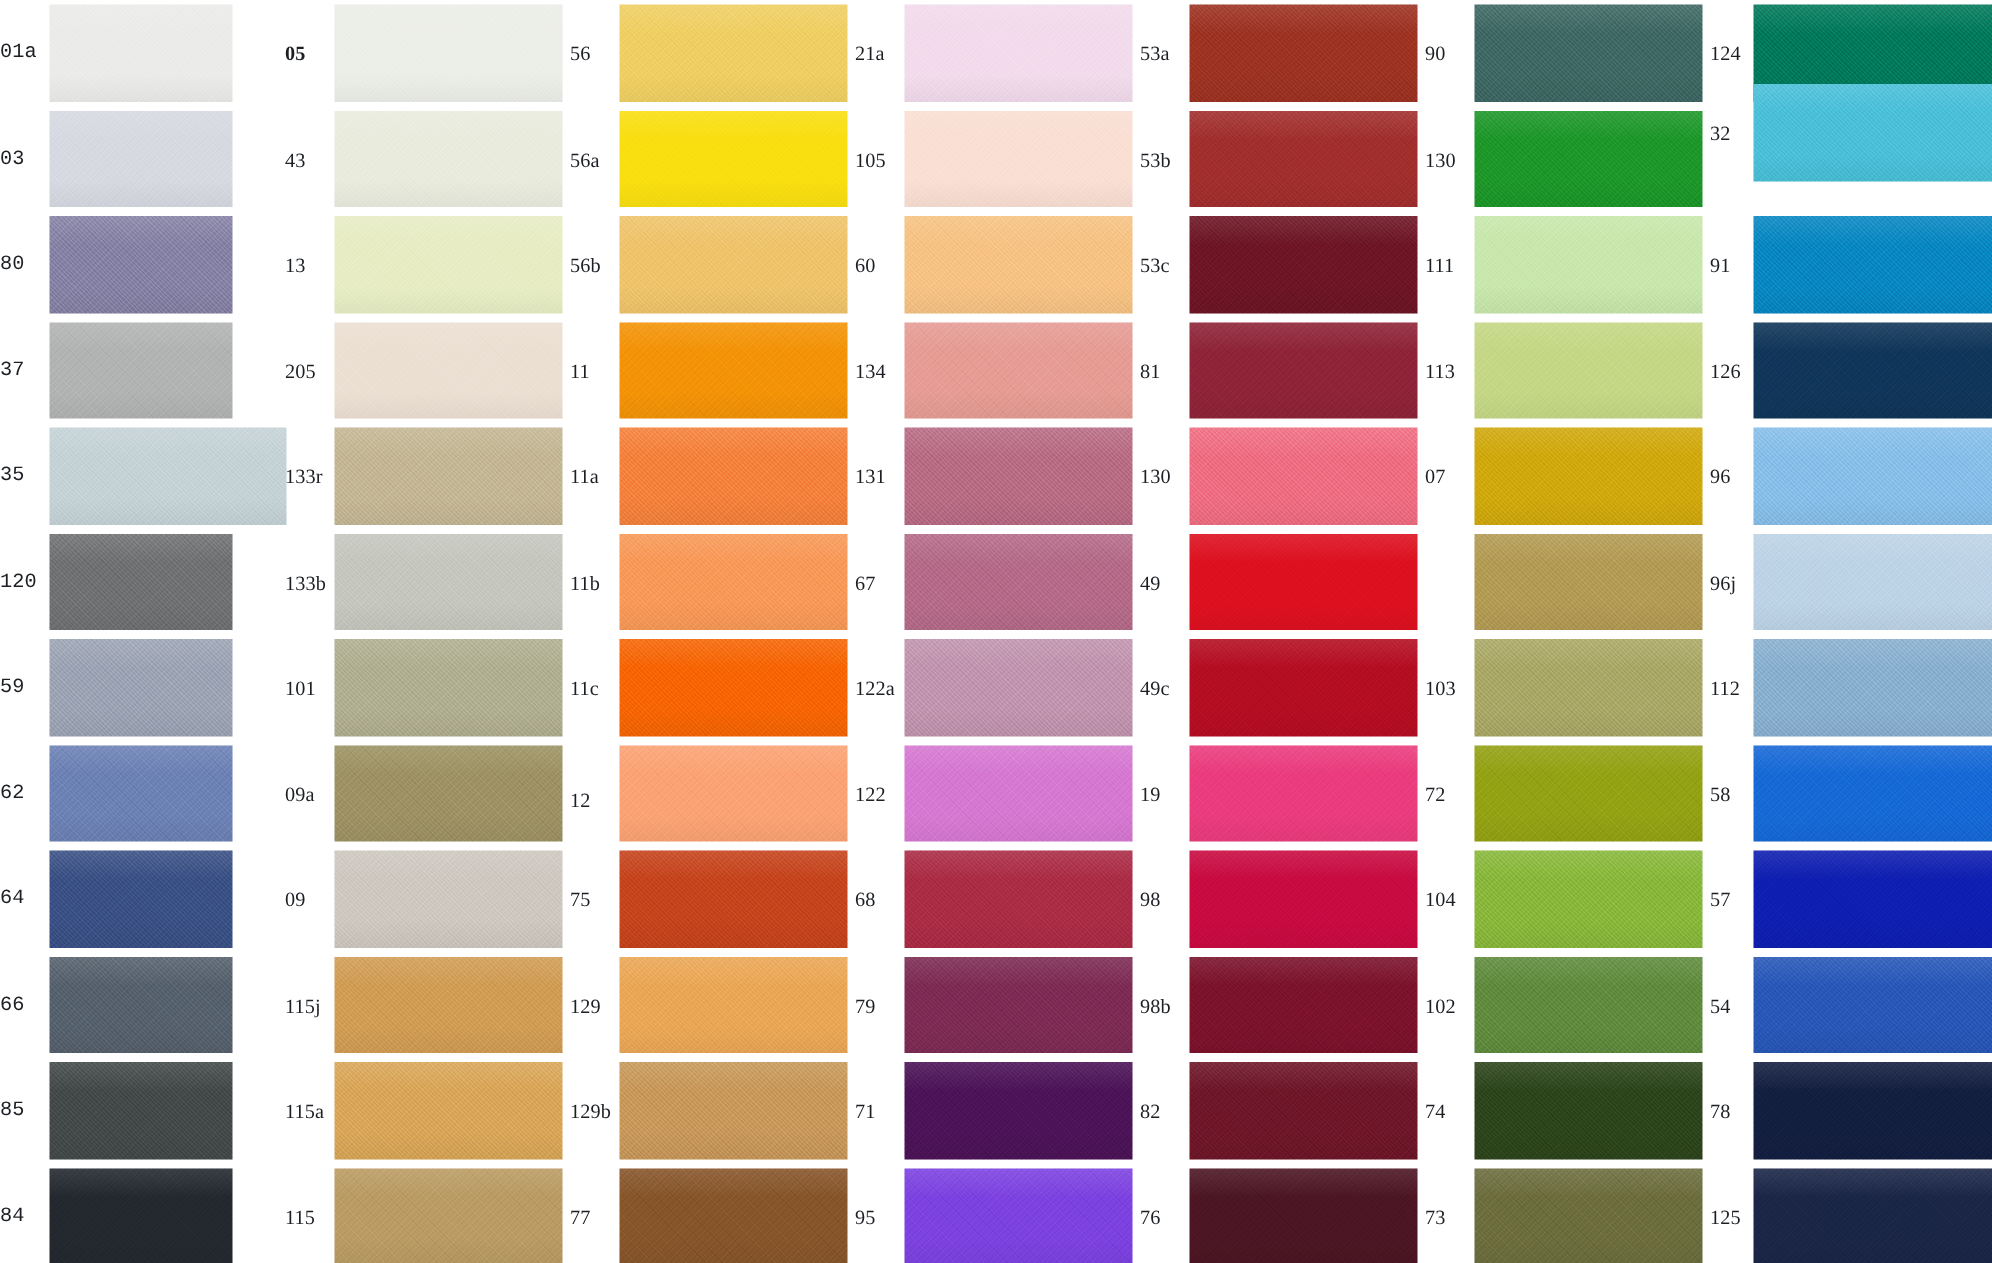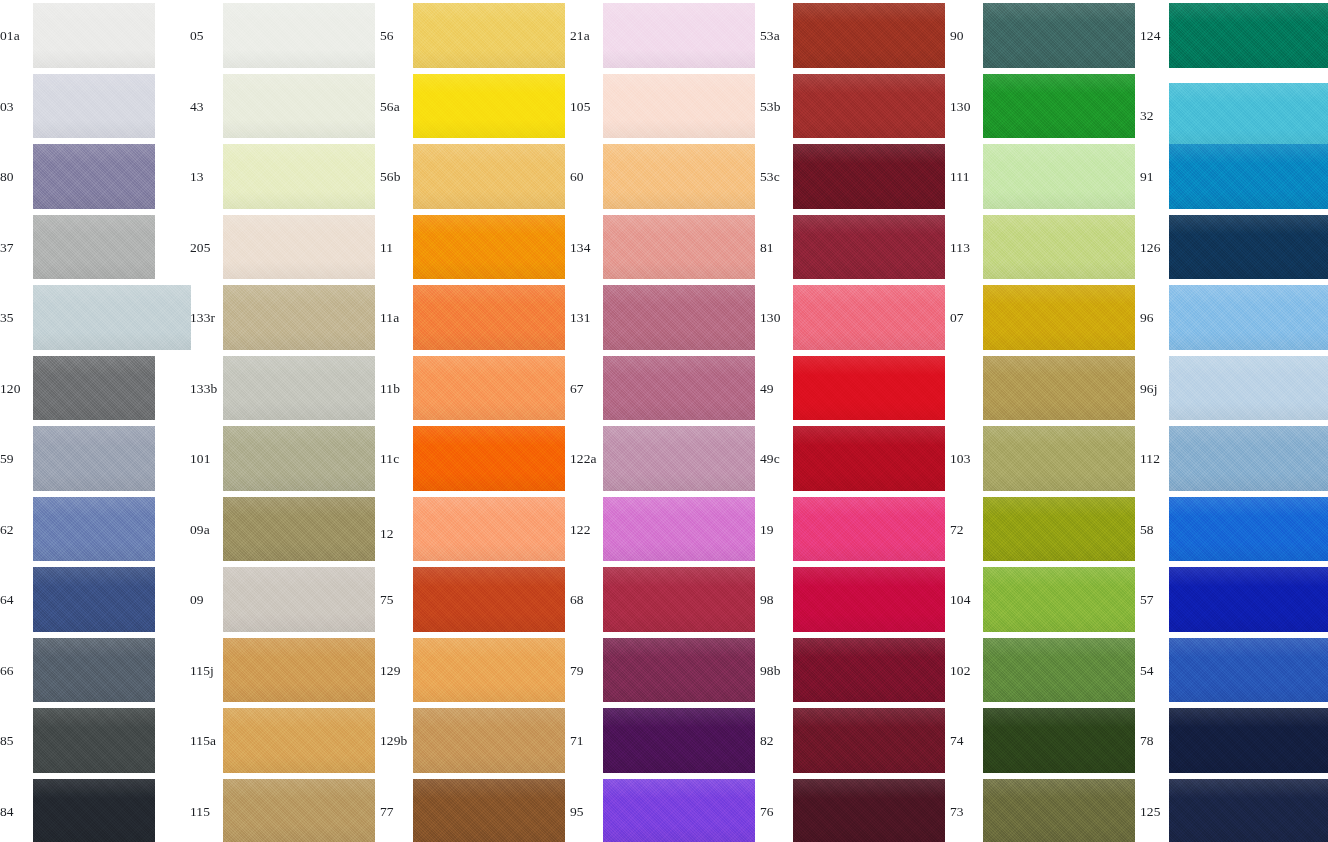--- a/index.html
+++ b/index.html
@@ -61,21 +61,21 @@
     opacity: 0.85;
   }
   .swatch-chip::before {
     content: "";
     position: absolute;
     inset: 0;
     pointer-events: none;
     background-image: linear-gradient(to bottom, rgba(255,255,255,0.10), rgba(255,255,255,0.0) 30%, rgba(0,0,0,0.0) 72%, rgba(0,0,0,0.045));
   }
   
-  .col-0 { left: 0px;    width: 155px; }
+  .col-0 { left: 0px;    width: 155px; font-family: Liberation Mono, monospace; }
   .col-1 { left: 190px;  width: 185px; }
   .col-2 { left: 380px;  width: 185px; }
   .col-3 { left: 570px;  width: 185px; }
   .col-4 { left: 760px;  width: 185px; }
   .col-5 { left: 950px;  width: 185px; }
   .col-6 { left: 1140px; width: 188px; }
   .swatch-column .swatch-chip { left: 33px; right: 0; width: calc(100% - 33px); }
   .col-6 .swatch-chip { left: 29px; width: calc(100% - 29px); }
 </style>
 </head>
@@ -126,21 +126,21 @@
       <div class="swatch-cell" style="top: 705px;">
         <span class="swatch-label" style="top: 29px;">85</span>
         <div class="swatch-chip" style="background-color: rgb(67, 73, 73);"></div>
       </div>
       <div class="swatch-cell" style="top: 775.5px;">
         <span class="swatch-label" style="top: 29px;">84</span>
         <div class="swatch-chip" style="background-color: rgb(35, 40, 47);"></div>
       </div>
     </div>
     <div class="swatch-column col-1">
-      <div class="swatch-cell" style="top: 0px;">
+      <div class="swatch-cell" style="top: 0px; font-weight: bold;">
         <span class="swatch-label" style="top: 29px;">05</span>
         <div class="swatch-chip" style="background-color: rgb(236, 238, 232);"></div>
       </div>
       <div class="swatch-cell" style="top: 70.5px;">
         <span class="swatch-label" style="top: 29px;">43</span>
         <div class="swatch-chip" style="background-color: rgb(233, 236, 221);"></div>
       </div>
       <div class="swatch-cell" style="top: 141px;">
         <span class="swatch-label" style="top: 29px;">13</span>
         <div class="swatch-chip" style="background-color: rgb(231, 237, 195);"></div>
@@ -380,21 +380,21 @@
       <div class="swatch-cell" style="top: 775.5px;">
         <span class="swatch-label" style="top: 29px;">73</span>
         <div class="swatch-chip" style="background-color: rgb(107, 108, 61);"></div>
       </div>
     </div>
     <div class="swatch-column col-6">
       <div class="swatch-cell" style="top: 0px;">
         <span class="swatch-label" style="top: 29px;">124</span>
         <div class="swatch-chip" style="background-color: rgb(2, 120, 91);"></div>
       </div>
-      <div class="swatch-cell" style="top: 80px; text-decoration: underline;">
+      <div class="swatch-cell" style="top: 53px; text-decoration: underline;">
         <span class="swatch-label" style="top: 29px;">32</span>
         <div class="swatch-chip" style="background-color: rgb(73, 191, 215);"></div>
       </div>
       <div class="swatch-cell" style="top: 141px;">
         <span class="swatch-label" style="top: 29px;">91</span>
         <div class="swatch-chip" style="background-color: rgb(8, 134, 193);"></div>
       </div>
       <div class="swatch-cell" style="top: 211.5px;">
         <span class="swatch-label" style="top: 29px;">126</span>
         <div class="swatch-chip" style="background-color: rgb(16, 53, 88);"></div>

